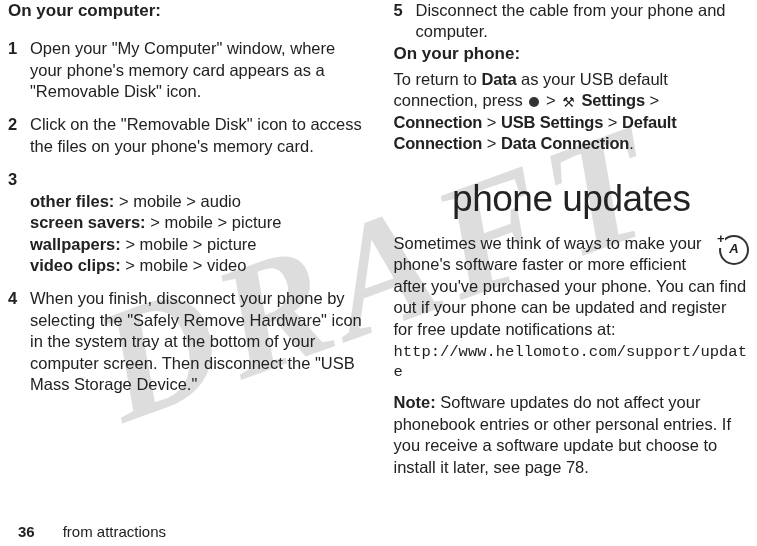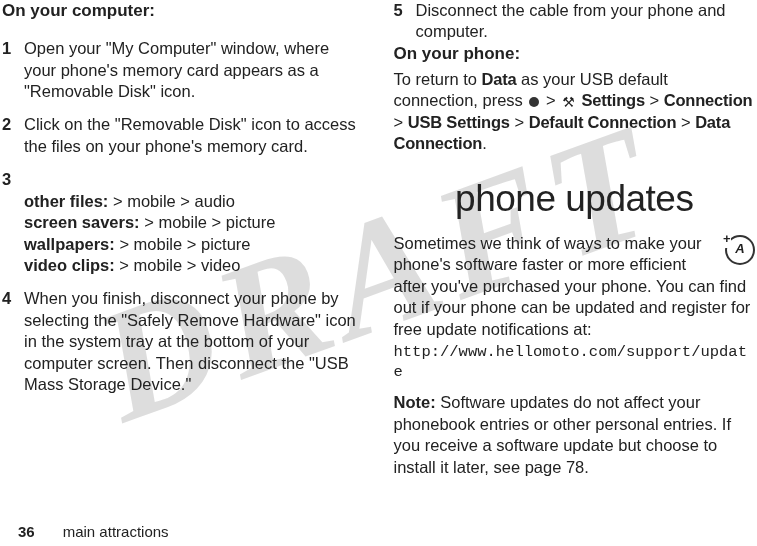--- a/index.html
+++ b/index.html
@@ -23,21 +23,21 @@
     color: rgba(120,120,120,0.25);
     letter-spacing: 10px;
     pointer-events: none;
     z-index: 0;
     font-family: "Times New Roman", serif;
   }
   .page {
     position: relative;
     z-index: 1;
     display: flex;
-    padding: 0 2px;
+    padding: 0 8px;
     gap: 30px;
     height: 520px;
   }
   .col {
     flex: 1;
     display: flex;
     flex-direction: column;
     font-size: 16.5px;
     line-height: 1.3;
   }
@@ -180,14 +180,14 @@
     <p class="mono">http://www.hellomoto.com/support/update</p>
 
     <p style="margin-top:8px">
       <span class="bold">Note:</span><span> Software updates do not affect your phonebook entries or other personal entries. If you receive a software update but choose to install it later, see page 78.</span>
     </p>
   </div>
 </div>
 
 <div class="footer">
   <span class="pagenum">36</span>
-  <span>main attractions</span>
+  <span>from attractions</span>
 </div>
 
 </body></html>

